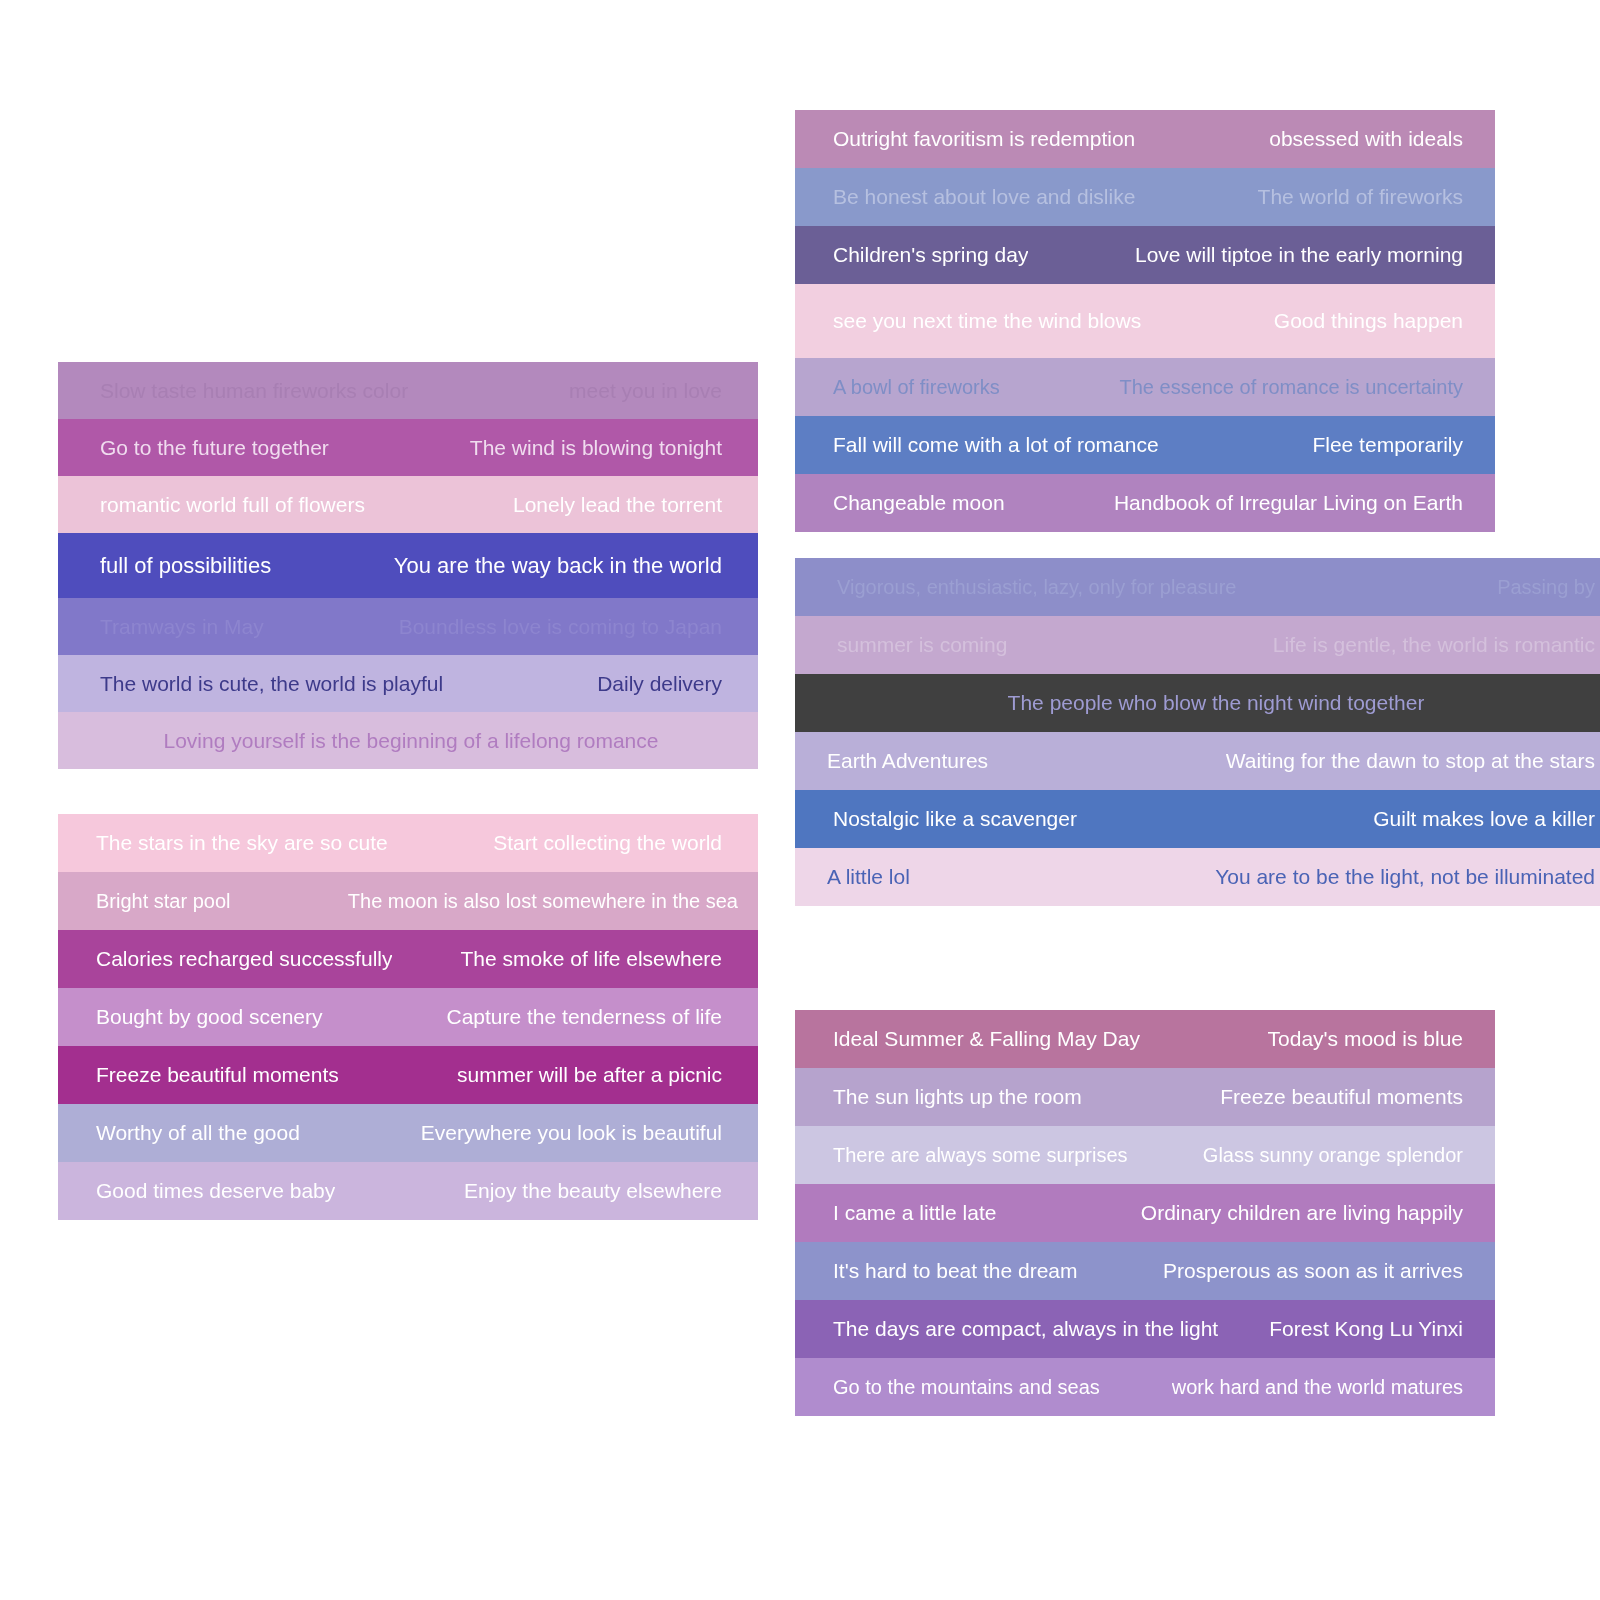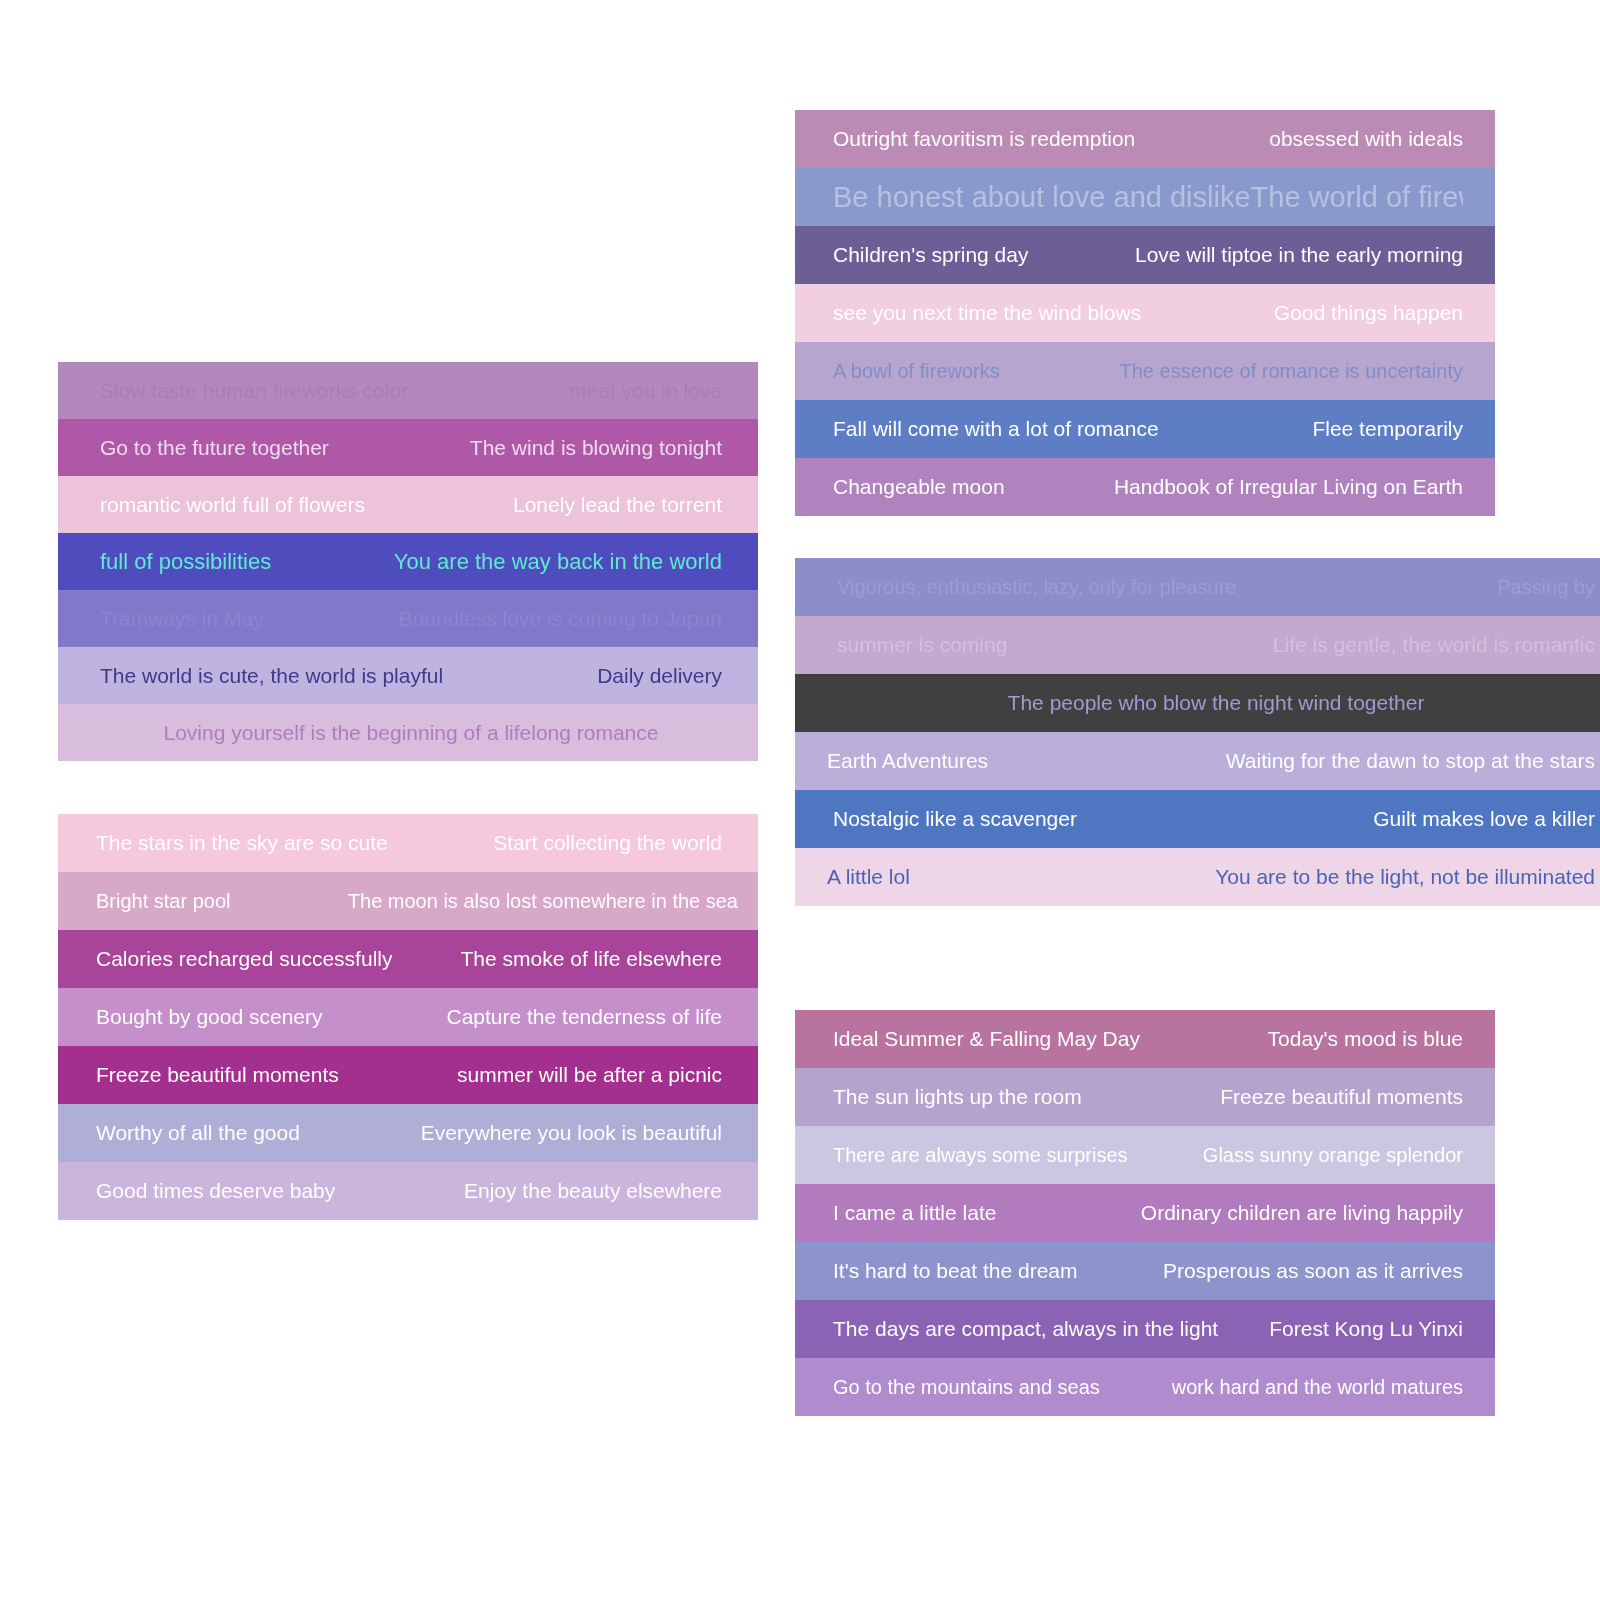--- a/index.html
+++ b/index.html
@@ -53,21 +53,21 @@
       <span class="txt right">meet you in love</span>
     </div>
     <div class="row two" style="background: rgb(176, 88, 168); color: rgb(240, 220, 239); font-size: 21px; height: 57px; padding-left: 42px; padding-right: 36px;">
       <span class="txt left">Go to the future together</span>
       <span class="txt right">The wind is blowing tonight</span>
     </div>
     <div class="row two" style="background: rgb(236, 195, 216); color: rgb(255, 255, 255); font-size: 21px; height: 57px; padding-left: 42px; padding-right: 36px;">
       <span class="txt left">romantic world full of flowers</span>
       <span class="txt right">Lonely lead the torrent</span>
     </div>
-    <div class="row two" style="background: rgb(79, 77, 189); color: #5eead4; font-size: 22px; height: 57px; padding-left: 42px; padding-right: 36px;">
+    <div class="row two" style="background: rgb(79, 77, 189); color: #ffffff; font-size: 22px; height: 65px; padding-left: 42px; padding-right: 36px;">
       <span class="txt left">full of possibilities</span>
       <span class="txt right">You are the way back in the world</span>
     </div>
     <div class="row two" style="background: rgb(129, 120, 201); color: rgb(141, 133, 207); font-size: 21px; height: 57px; padding-left: 42px; padding-right: 36px;">
       <span class="txt left">Tramways in May</span>
       <span class="txt right">Boundless love is coming to Japan</span>
     </div>
     <div class="row two" style="background: rgb(191, 180, 224); color: rgb(61, 58, 138); font-size: 21px; height: 57px; padding-left: 42px; padding-right: 36px;">
       <span class="txt left">The world is cute, the world is playful</span>
       <span class="txt right">Daily delivery</span>
@@ -104,29 +104,29 @@
     <div class="row two" style="background: rgb(203, 181, 221); color: rgb(255, 255, 255); font-size: 21px; height: 58px; padding-left: 38px; padding-right: 36px;">
       <span class="txt left">Good times deserve baby</span>
       <span class="txt right">Enjoy the beauty elsewhere</span>
     </div>
   </div>
 <div class="panel" id="panel-right-top">
     <div class="row two" style="background: rgb(187, 138, 181); color: rgb(255, 255, 255); font-size: 21px; height: 58px; padding-left: 38px; padding-right: 32px;">
       <span class="txt left">Outright favoritism is redemption</span>
       <span class="txt right">obsessed with ideals</span>
     </div>
-    <div class="row two" style="background: rgb(137, 153, 203); color: rgb(182, 192, 224); font-size: 29px; height: 58px; padding-left: 38px; padding-right: 32px; justify-content: space-between;">
+    <div class="row two" style="background: rgb(137, 153, 203); color: rgb(182, 192, 224); font-size: 21px; height: 58px; padding-left: 38px; padding-right: 32px; justify-content: space-between;">
       <span class="txt left">Be honest about love and dislike</span>
       <span class="txt right">The world of fireworks</span>
     </div>
     <div class="row two" style="background: rgb(107, 95, 150); color: rgb(255, 255, 255); font-size: 21px; height: 58px; padding-left: 38px; padding-right: 32px;">
       <span class="txt left">Children's spring day</span>
       <span class="txt right">Love will tiptoe in the early morning</span>
     </div>
-    <div class="row two" style="background: rgb(242, 207, 224); color: rgb(255, 255, 255); font-size: 21px; height: 58px; padding-left: 38px; padding-right: 32px;">
+    <div class="row two" style="background: rgb(242, 207, 224); color: rgb(255, 255, 255); font-size: 21px; height: 74px; padding-left: 38px; padding-right: 32px;">
       <span class="txt left">see you next time the wind blows</span>
       <span class="txt right">Good things happen</span>
     </div>
     <div class="row two" style="background: rgb(183, 165, 207); color: rgb(127, 142, 198); font-size: 20px; height: 58px; padding-left: 38px; padding-right: 32px; text-align: center;">
       <span class="txt left">A bowl of fireworks</span>
       <span class="txt right">The essence of romance is uncertainty</span>
     </div>
     <div class="row two" style="background: rgb(93, 126, 196); color: rgb(255, 255, 255); font-size: 21px; height: 58px; padding-left: 38px; padding-right: 32px;">
       <span class="txt left">Fall will come with a lot of romance</span>
       <span class="txt right">Flee temporarily</span>

